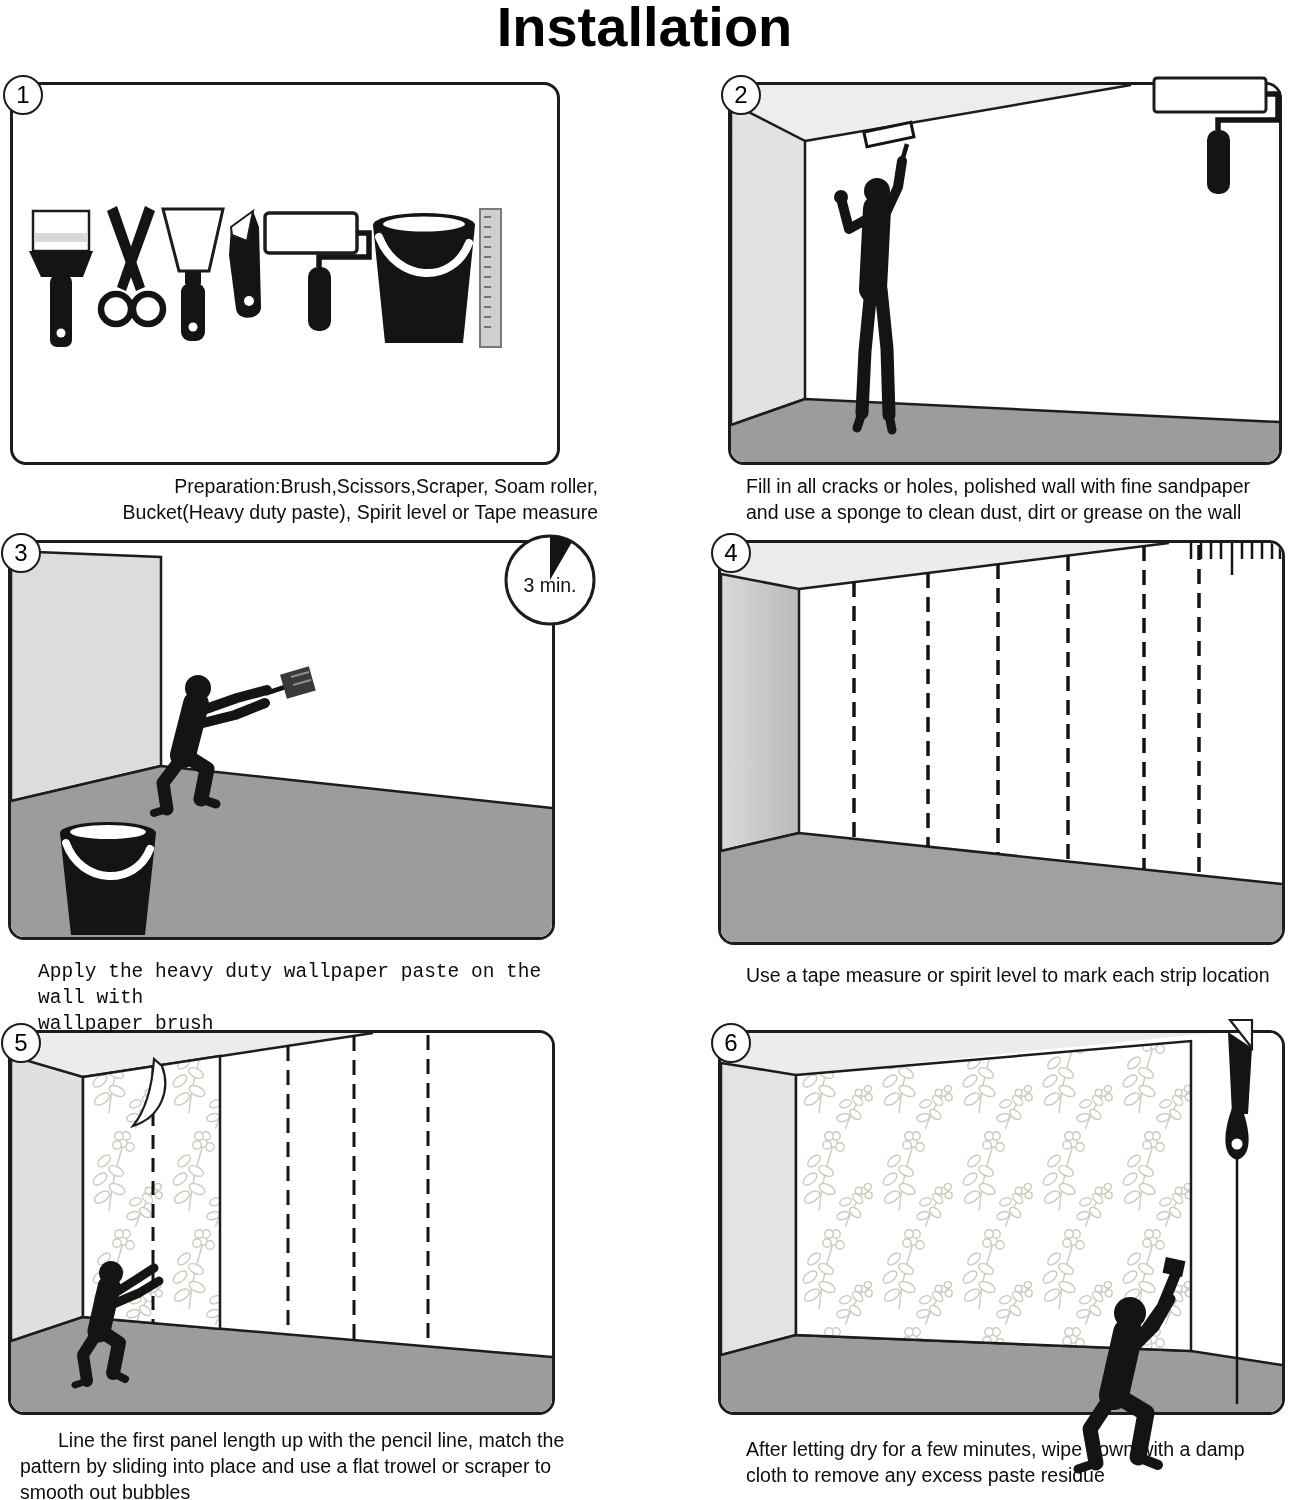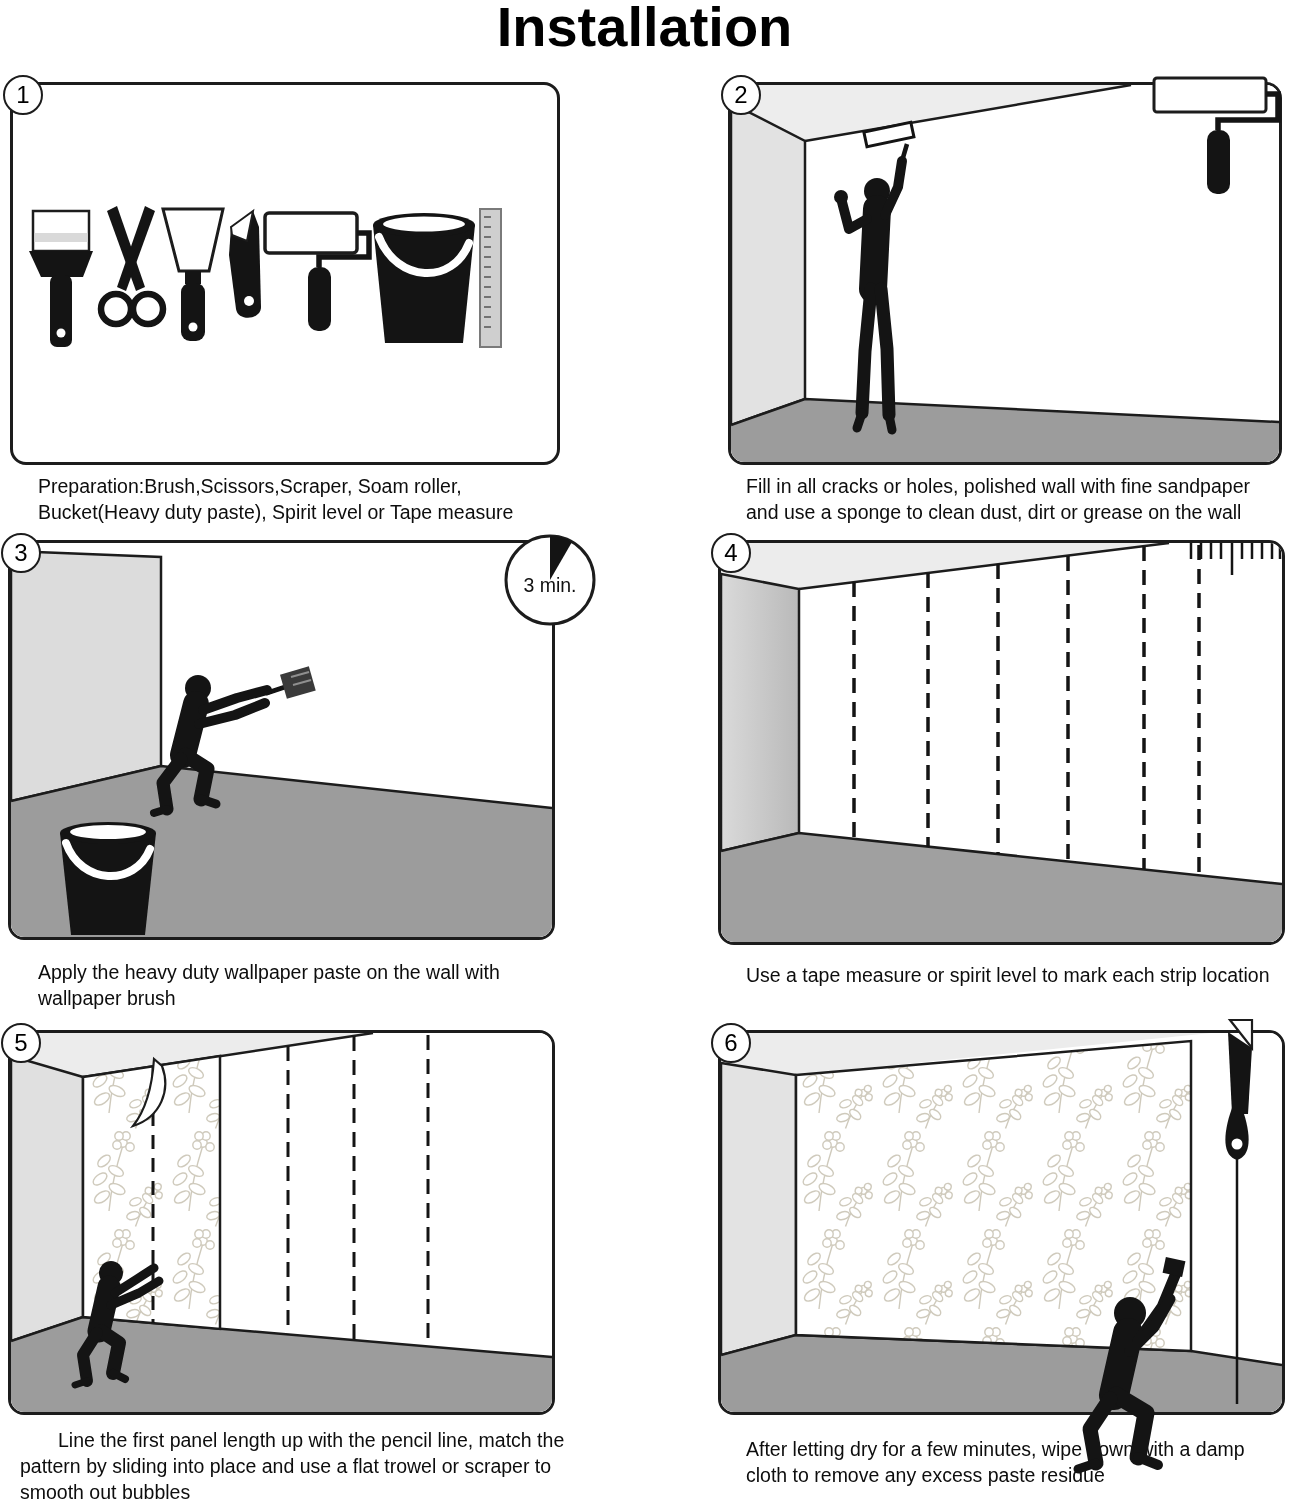--- a/index.html
+++ b/index.html
@@ -317,24 +317,24 @@
   <svg class="overlay" style="left:488px;top:-12px;width:60px;height:400px;" viewBox="0 0 60 400" xmlns="http://www.w3.org/2000/svg">
     <line x1="31" y1="130" x2="31" y2="386" stroke="#141414" stroke-width="2.5"></line>
     <path d="M24,2 L46,2 L46,30 L35,16 Z" fill="#fff" stroke="#1c1c1c" stroke-width="2.2"></path>
     <path d="M22,14 L46,30 L42,96 L26,96 Z" fill="#141414"></path>
     <path d="M26,90 C16,118 17,138 31,142 C45,138 46,118 36,90 Z" fill="#141414"></path>
     <circle cx="31" cy="126" r="5.5" fill="#fff"></circle>
   </svg>
   <div class="badge">6</div>
 </div>
 
-<div class="caption" style="left:38px;top:474px;width:560px;">Preparation:Brush,Scissors,Scraper, Soam roller,
+<div class="caption" style="left:38px;top:474px;width:560px;text-align:right;">Preparation:Brush,Scissors,Scraper, Soam roller,
 Bucket(Heavy duty paste), Spirit level or Tape measure</div>
 <div class="caption" style="left:746px;top:474px;width:545px;">Fill in all cracks or holes, polished wall with fine sandpaper
 and use a sponge to clean dust, dirt or grease on the wall</div>
-<div class="caption" style="left:38px;top:960px;width:545px;">Apply the heavy duty wallpaper paste on the wall with
+<div class="caption" style="left:38px;top:960px;width:545px;font-family:Liberation Mono, monospace;">Apply the heavy duty wallpaper paste on the wall with
 wallpaper brush</div>
 <div class="caption" style="left:746px;top:963px;width:545px;">Use a tape measure or spirit level to mark each strip location</div>
 <div class="caption indent" style="left:20px;top:1428px;width:560px;">Line the first panel length up with the pencil line, match the
 pattern by sliding into place and use a flat trowel or scraper to
 smooth out bubbles</div>
 <div class="caption" style="left:746px;top:1437px;width:530px;">After letting dry for a few minutes, wipe down with a damp
 cloth to remove any excess paste residue</div>
 
 </body></html>

